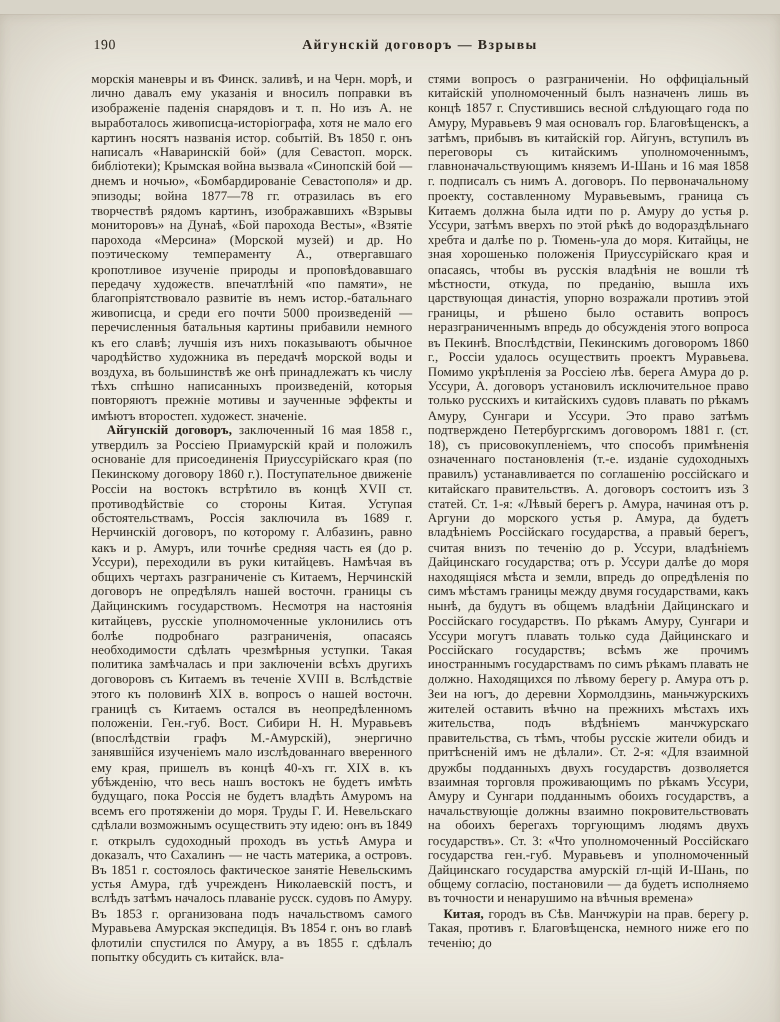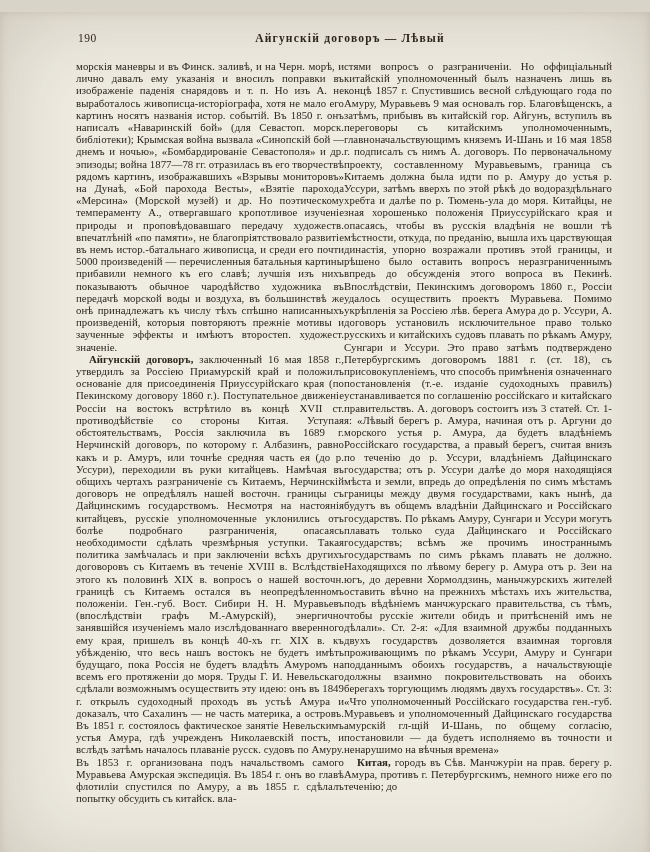--- a/index.html
+++ b/index.html
@@ -38,20 +38,21 @@
   }
   .running-title {
     display: block;
     text-align: center;
     font-weight: bold;
     font-size: 11.5px;
     letter-spacing: 1.2px;
   }
   .columns {
     display: flex;
+    gap: 13px;
     font-family: Liberation Serif, serif;
   }
   .column {
     width: 268px;
     height: 776px;
     overflow: hidden;
     text-align: justify;
     font-size: 10.8px;
     line-height: 12.2px;
     letter-spacing: 0.05px;
@@ -71,34 +72,34 @@
   }
 </style>
 </head>
 <body>
 
 <div class="page">
   <div class="content">
 
     <div class="header">
       <span class="page-number">190</span>
-      <span class="running-title">Айгунскій договоръ — Лѣвый</span>
+      <span class="running-title">Айгунскій договоръ — Взрывы</span>
     </div>
 
     <div class="columns">
 
       <div class="column">
         <p class="continuation">морскія маневры и въ Финск. заливѣ, и на Черн. морѣ, и лично давалъ ему указанія и вносилъ поправки въ изображеніе паденія снарядовъ и т. п. Но изъ А. не выработалось живописца-исторіографа, хотя не мало его картинъ носятъ названія истор. событій. Въ 1850 г. онъ написалъ «Наваринскій бой» (для Севастоп. морск. библіотеки); Крымская война вызвала «Синопскій бой — днемъ и ночью», «Бомбардированіе Севастополя» и др. эпизоды; война 1877—78 гг. отразилась въ его творчествѣ рядомъ картинъ, изображавшихъ «Взрывы мониторовъ» на Дунаѣ, «Бой парохода Весты», «Взятіе парохода «Мерсина» (Морской музей) и др. Но поэтическому темпераменту А., отвергавшаго кропотливое изученіе природы и проповѣдовавшаго передачу художеств. впечатлѣній «по памяти», не благопріятствовало развитіе въ немъ истор.-батальнаго живописца, и среди его почти 5000 произведеній — перечисленныя батальныя картины прибавили немного къ его славѣ; лучшія изъ нихъ показываютъ обычное чародѣйство художника въ передачѣ морской воды и воздуха, въ большинствѣ же онѣ принадлежатъ къ числу тѣхъ спѣшно написанныхъ произведеній, которыя повторяютъ прежніе мотивы и заученные эффекты и имѣютъ второстеп. художест. значеніе.</p>
         <p class="entry">
           <b>Айгунскій договоръ,</b><span> заключенный 16 мая 1858 г., утвердилъ за Россіею Приамурскій край и положилъ основаніе для присоединенія Приуссурійскаго края (по Пекинскому договору 1860 г.). Поступательное движеніе Россіи на востокъ встрѣтило въ концѣ XVII ст. противодѣйствіе со стороны Китая. Уступая обстоятельствамъ, Россія заключила въ 1689 г. Нерчинскій договоръ, по которому г. Албазинъ, равно какъ и р. Амуръ, или точнѣе средняя часть ея (до р. Уссури), переходили въ руки китайцевъ. Намѣчая въ общихъ чертахъ разграниченіе съ Китаемъ, Нерчинскій договоръ не опредѣлялъ нашей восточн. границы съ Дайцинскимъ государствомъ. Несмотря на настоянія китайцевъ, русскіе уполномоченные уклонились отъ болѣе подробнаго разграниченія, опасаясь необходимости сдѣлать чрезмѣрныя уступки. Такая политика замѣчалась и при заключеніи всѣхъ другихъ договоровъ съ Китаемъ въ теченіе XVIII в. Вслѣдствіе этого къ половинѣ XIX в. вопросъ о нашей восточн. границѣ съ Китаемъ остался въ неопредѣленномъ положеніи. Ген.-губ. Вост. Сибири Н. Н. Муравьевъ (впослѣдствіи графъ М.-Амурскій), энергично занявшійся изученіемъ мало изслѣдованнаго вверенного ему края, пришелъ въ концѣ 40-хъ гг. XIX в. къ убѣжденію, что весь нашъ востокъ не будетъ имѣть будущаго, пока Россія не будетъ владѣть Амуромъ на всемъ его протяженіи до моря. Труды Г. И. Невельскаго сдѣлали возможнымъ осуществить эту идею: онъ въ 1849 г. открылъ судоходный проходъ въ устьѣ Амура и доказалъ, что Сахалинъ — не часть материка, а островъ. Въ 1851 г. состоялось фактическое занятіе Невельскимъ устья Амура, гдѣ учрежденъ Николаевскій постъ, и вслѣдъ затѣмъ началось плаваніе русск. судовъ по Амуру. Въ 1853 г. организована подъ начальствомъ самого Муравьева Амурская экспедиція. Въ 1854 г. онъ во главѣ флотиліи спустился по Амуру, а въ 1855 г. сдѣлалъ попытку обсудить съ китайск. вла-</span>
         </p>
       </div>
 
       <div class="column">
         <p class="continuation">стями вопросъ о разграниченіи. Но оффиціальный китайскій уполномоченный былъ назначенъ лишь въ концѣ 1857 г. Спустившись весной слѣдующаго года по Амуру, Муравьевъ 9 мая основалъ гор. Благовѣщенскъ, а затѣмъ, прибывъ въ китайскій гор. Айгунъ, вступилъ въ переговоры съ китайскимъ уполномоченнымъ, главноначальствующимъ княземъ И-Шань и 16 мая 1858 г. подписалъ съ нимъ А. договоръ. По первоначальному проекту, составленному Муравьевымъ, граница съ Китаемъ должна была идти по р. Амуру до устья р. Уссури, затѣмъ вверхъ по этой рѣкѣ до водораздѣльнаго хребта и далѣе по р. Тюмень-ула до моря. Китайцы, не зная хорошенько положенія Приуссурійскаго края и опасаясь, чтобы въ русскія владѣнія не вошли тѣ мѣстности, откуда, по преданію, вышла ихъ царствующая династія, упорно возражали противъ этой границы, и рѣшено было оставить вопросъ неразграниченнымъ впредь до обсужденія этого вопроса въ Пекинѣ. Впослѣдствіи, Пекинскимъ договоромъ 1860 г., Россіи удалось осуществить проектъ Муравьева. Помимо укрѣпленія за Россіею лѣв. берега Амура до р. Уссури, А. договоръ установилъ исключительное право только русскихъ и китайскихъ судовъ плавать по рѣкамъ Амуру, Сунгари и Уссури. Это право затѣмъ подтверждено Петербургскимъ договоромъ 1881 г. (ст. 18), съ присовокупленіемъ, что способъ примѣненія означеннаго постановленія (т.-е. изданіе судоходныхъ правилъ) устанавливается по соглашенію россійскаго и китайскаго правительствъ. А. договоръ состоитъ изъ 3 статей. Ст. 1-я: «Лѣвый берегъ р. Амура, начиная отъ р. Аргуни до морского устья р. Амура, да будетъ владѣніемъ Россійскаго государства, а правый берегъ, считая внизъ по теченію до р. Уссури, владѣніемъ Дайцинскаго государства; отъ р. Уссури далѣе до моря находящіяся мѣста и земли, впредь до опредѣленія по симъ мѣстамъ границы между двумя государствами, какъ нынѣ, да будутъ въ общемъ владѣніи Дайцинскаго и Россійскаго государствъ. По рѣкамъ Амуру, Сунгари и Уссури могутъ плавать только суда Дайцинскаго и Россійскаго государствъ; всѣмъ же прочимъ иностраннымъ государствамъ по симъ рѣкамъ плавать не должно. Находящихся по лѣвому берегу р. Амура отъ р. Зеи на югъ, до деревни Хормолдзинь, маньчжурскихъ жителей оставить вѣчно на прежнихъ мѣстахъ ихъ жительства, подъ вѣдѣніемъ манчжурскаго правительства, съ тѣмъ, чтобы русскіе жители обидъ и притѣсненій имъ не дѣлали». Ст. 2-я: «Для взаимной дружбы подданныхъ двухъ государствъ дозволяется взаимная торговля проживающимъ по рѣкамъ Уссури, Амуру и Сунгари подданнымъ обоихъ государствъ, а начальствующіе должны взаимно покровительствовать на обоихъ берегахъ торгующимъ людямъ двухъ государствъ». Ст. 3: «Что уполномоченный Россійскаго государства ген.-губ. Муравьевъ и уполномоченный Дайцинскаго государства амурскій гл-щій И-Шань, по общему согласію, постановили — да будетъ исполняемо въ точности и ненарушимо на вѣчныя времена»</p>
         <p class="entry">
-          <b>Китая,</b><span> городъ въ Сѣв. Манчжуріи на прав. берегу р. Амура, противъ г. Петербургскимъ, немного ниже его по теченію; до</span>
+          <b>Китая,</b><span> городъ въ Сѣв. Манчжуріи на прав. берегу р. Такая, противъ г. Благовѣщенска, немного ниже его по теченію; до</span>
         </p>
       </div>
 
     </div>
   </div>
 </div>
 
 </body></html>

